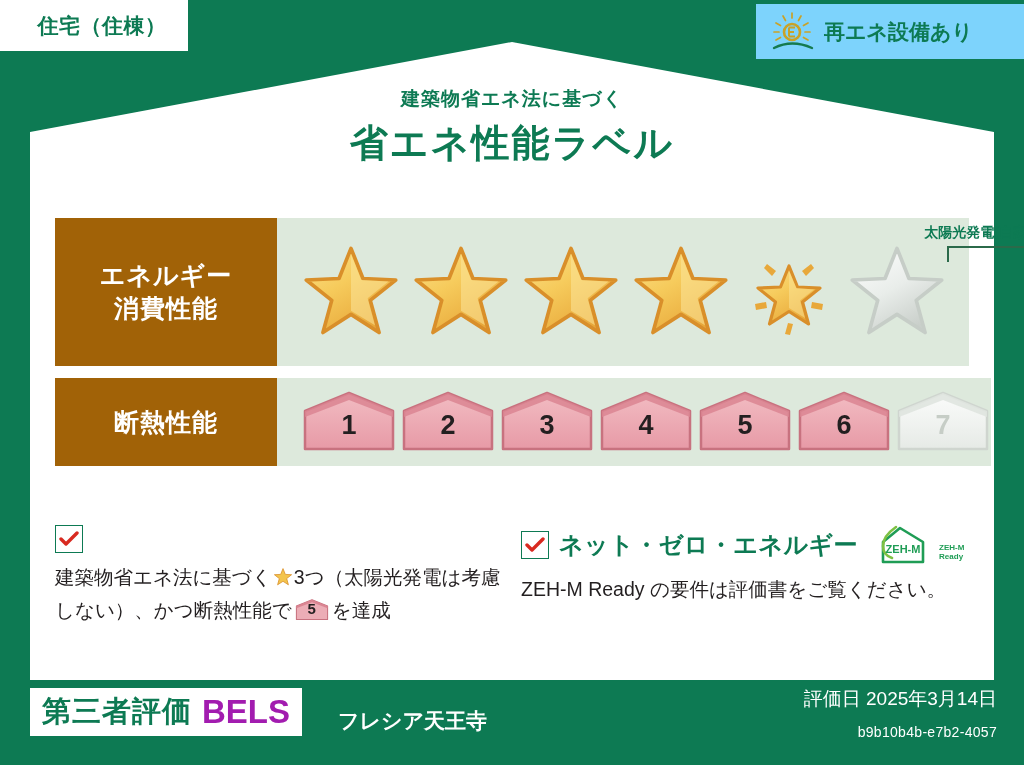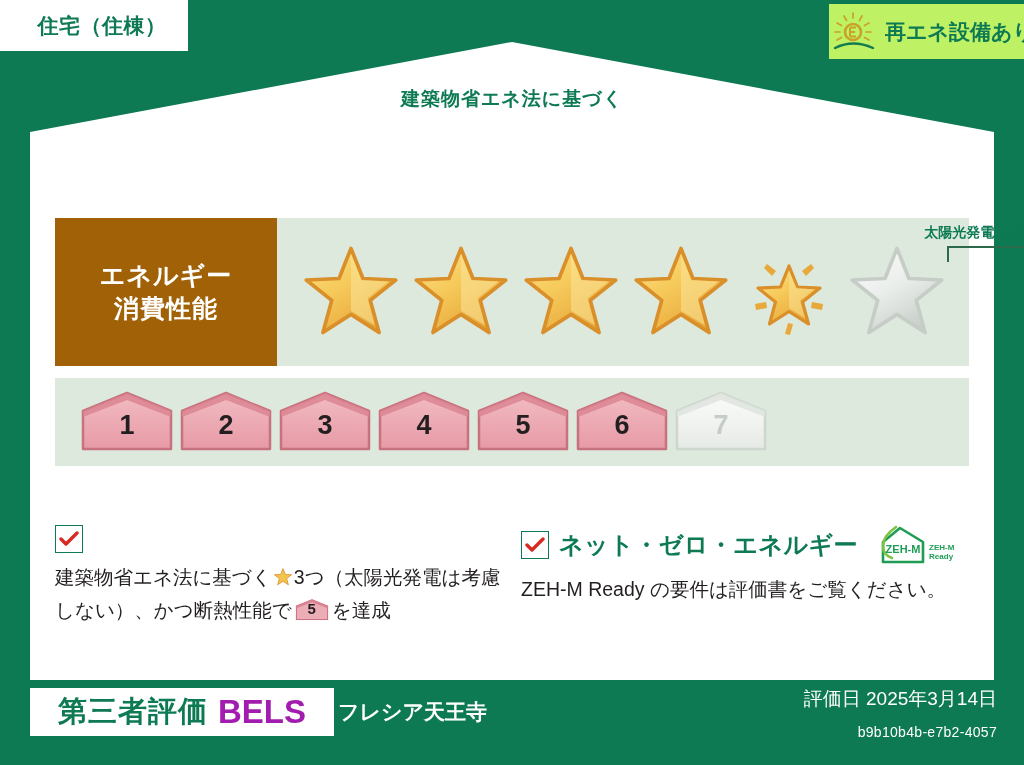--- a/index.html
+++ b/index.html
@@ -26,23 +26,23 @@
     background:#ffffff;display:flex;align-items:center;justify-content:center;
     z-index:6;
     padding-left:16px;
   }
   .cat-chip span{
     color:#0d7a53;font-weight:bold;font-size:21px;letter-spacing:.5px;
   }
 
   
   .renew-badge{
-    position:absolute;right:0;top:4px;width:195px;height:55px;
-    background:#bef264;display:flex;align-items:center;gap:8px;
-    padding-left:2px;box-sizing:border-box;z-index:6;
+    position:absolute;right:0;top:4px;width:268px;height:55px;
+    background:#7dd3fc;display:flex;align-items:center;gap:8px;
+    padding-left:14px;box-sizing:border-box;z-index:6;
   }
   .renew-badge .sun-ico{width:46px;height:42px;flex:0 0 auto;}
   .renew-badge .txt{color:#0d7a53;font-weight:bold;font-size:21px;white-space:nowrap;}
 
   
   .title-wrap{position:absolute;left:0;right:0;top:86px;text-align:center;z-index:5;}
   .title-sub{color:#0d7a53;font-weight:bold;font-size:19px;letter-spacing:1px;}
   .title-main{color:#0d7a53;font-weight:bold;font-size:38px;letter-spacing:2px;margin-top:6px;}
 
   
@@ -102,32 +102,32 @@
   }
   .inline-star{display:inline-block;vertical-align:-3px;margin:0 1px;}
   .inline-h{
     display:inline-block;vertical-align:-4px;margin:0 3px;position:relative;
     width:34px;height:22px;
   }
   .inline-h .n{
     position:absolute;left:0;right:0;bottom:1px;text-align:center;
     font-size:15px;font-weight:bold;color:#231f20;z-index:2;
   }
-  .zehm-logo{margin-left:6px;display:flex;align-items:flex-end;gap:3px;justify-content:flex-end;}
+  .zehm-logo{margin-left:6px;display:flex;align-items:flex-end;gap:13px;justify-content:flex-end;}
 
   
   .footer{position:absolute;left:0;right:0;bottom:0;height:85px;z-index:7;}
   .bels-box{
     position:absolute;left:30px;top:8px;height:48px;background:#ffffff;
-    display:flex;align-items:center;padding:0 28px;box-sizing:border-box;
+    display:flex;align-items:center;padding:0 12px;box-sizing:border-box;
   }
   .bels-jp{color:#0d7a53;font-weight:bold;font-size:29px;letter-spacing:1px;}
   .bels-en{color:#a21caf;font-weight:bold;font-size:33px;letter-spacing:0px;margin-left:10px;}
   .bldg-name{
-    position:absolute;left:338px;top:18px;color:#ffffff;font-size:21px;font-weight:bold;
+    position:absolute;left:338px;top:27px;color:#ffffff;font-size:21px;font-weight:bold;
   }
   .footer-right{position:absolute;right:27px;top:6px;text-align:right;color:#ffffff;}
   .eval-date{font-size:19px;}
   .eval-id{font-size:14px;margin-top:12px;letter-spacing:.3px;}
 </style>
 </head>
 <body>
 
 <div id="label-root">
 
@@ -152,20 +152,21 @@
       </g>
       <path d="M14 21 a8 8 0 1 1 16 0 a8 8 0 1 1 -16 0" fill="none" stroke="#c9a227" stroke-width="2.6"></path>
       <path d="M19 16.5 h6 M19 21 h5 M19 25.5 h6 M19 16.5 v9" fill="none" stroke="#c9a227" stroke-width="2"></path>
       <path d="M4 37 q18 -9 38 0" fill="none" stroke="#157a4e" stroke-width="2.4" stroke-linecap="round"></path>
     </svg>
     <span class="txt">再エネ設備あり</span>
   </div>
 
   <div class="title-wrap">
     <div class="title-sub">建築物省エネ法に基づく</div>
+    <div class="title-main">省エネ性能ラベル</div>
   </div>
 
   <div class="rows">
 
     <div class="perf-row">
       <div class="row-head">
         <div>
           <div>エネルギー</div>
           <div>消費性能</div>
         </div>
@@ -237,20 +238,21 @@
         </div>
 
         <div class="solar-annot">
           <div class="ann-text">太陽光発電(自家消費)分</div>
           <div class="bracket"></div>
         </div>
       </div>
     </div>
 
     <div class="perf-row insul">
+      <div class="row-head">断熱性能</div>
       <div class="row-body">
         <div class="houses">
 
           <div class="h-badge">
             <svg style="position:absolute;left:0;top:0" width="96" height="62" viewBox="0 0 96 62">
                 <defs>
               <linearGradient id="hp" x1="0" y1="0" x2="0" y2="1">
                 <stop offset="0%" stop-color="#f2bcc2"></stop>
                     <stop offset="100%" stop-color="#e79aa6"></stop>
               </linearGradient>

